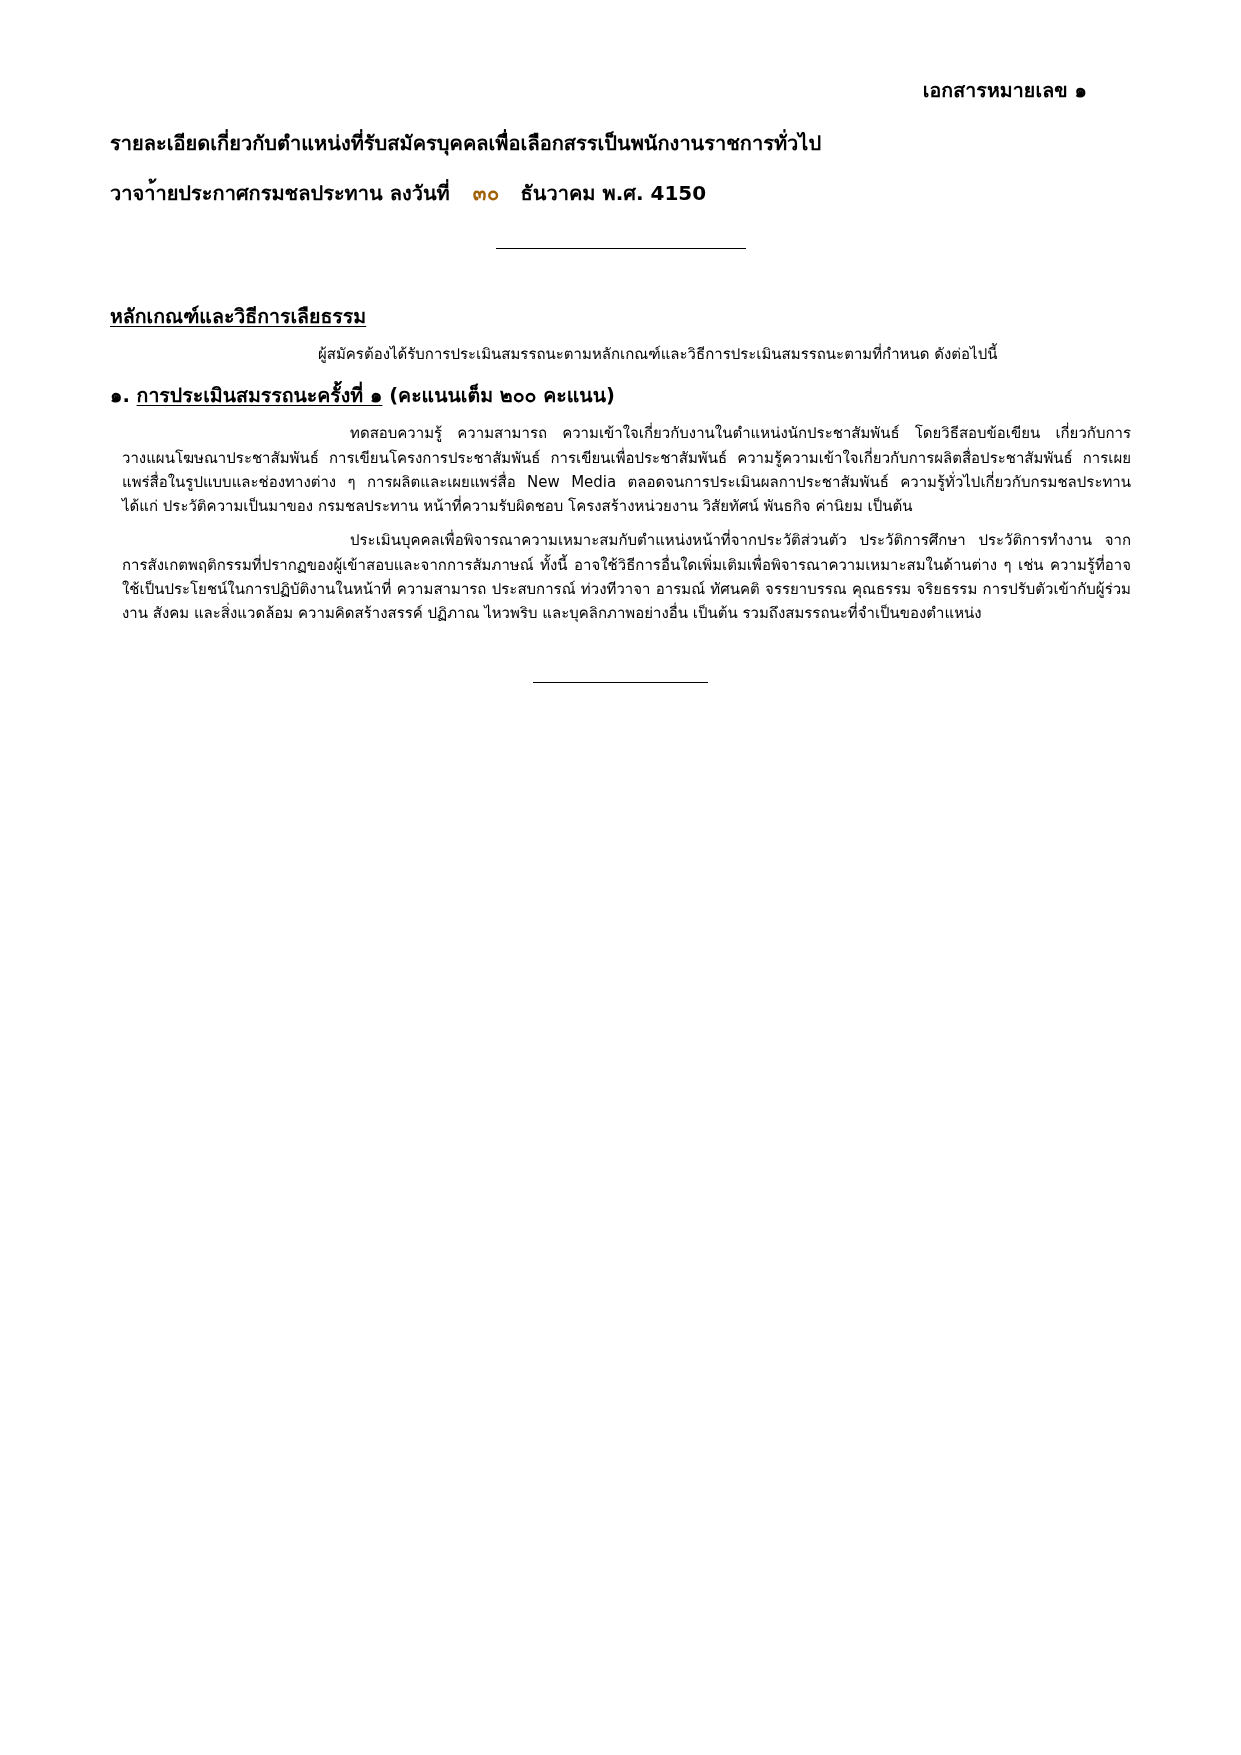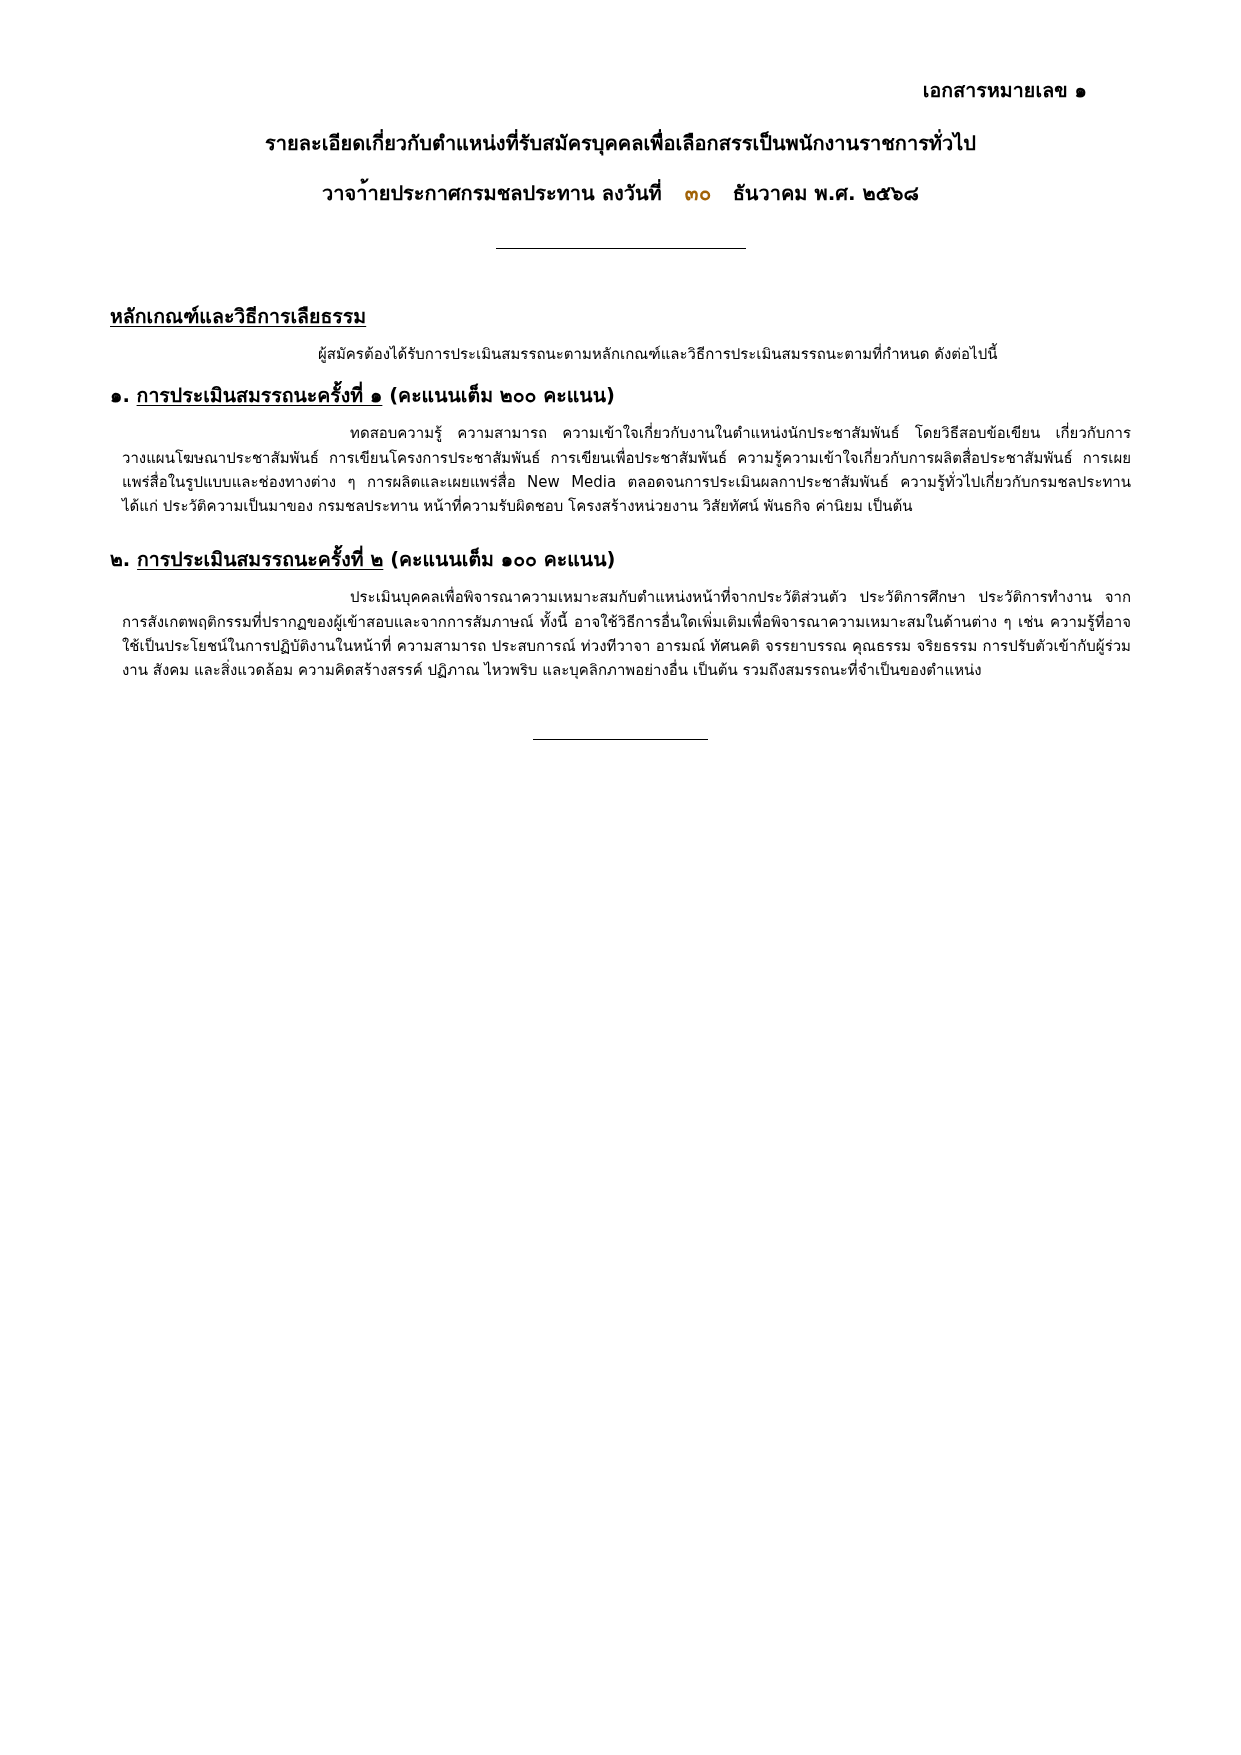--- a/index.html
+++ b/index.html
@@ -21,21 +21,21 @@
 
   .doc-number {
     text-align: right;
     font-size: 19.5px;
     font-weight: bold;
     letter-spacing: 0.1px;
     margin: 5px 44px 0 0;
   }
 
   .title-block {
-    text-align: center;
+    text-align: left;
     margin-top: 22px;
   }
   .title-line-1 {
     font-size: 20px;
     font-weight: bold;
     line-height: 1.5;
   }
   .title-line-2 {
     font-size: 20px;
     font-weight: bold;
@@ -102,21 +102,21 @@
 
 <div class="page">
 
   <div class="doc-number">เอกสารหมายเลข ๑</div>
 
   <div class="title-block">
     <div class="title-line-1">รายละเอียดเกี่ยวกับตำแหน่งที่รับสมัครบุคคลเพื่อเลือกสรรเป็นพนักงานราชการทั่วไป</div>
     <div class="title-line-2">
       <span>วาจา้ายประกาศกรมชลประทาน ลงวันที่</span>
       <span class="date-value">๓๐</span>
-      <span>ธันวาคม พ.ศ. ๒๕๖๘</span>
+      <span>ธันวาคม พ.ศ. 4150</span>
     </div>
   </div>
 
   <div class="rule-top"></div>
 
   <div class="section-heading">หลักเกณฑ์และวิธีการเลืยธรรม</div>
 
   <p class="body">
     <span class="indent-lead"></span><span>ผู้สมัครต้องได้รับการประเมินสมรรถนะตามหลักเกณฑ์และวิธีการประเมินสมรรถนะตามที่กำหนด  ดังต่อไปนี้</span>
   </p>
@@ -124,25 +124,20 @@
   <div class="item-heading">
     <span>๑.</span>
     <span class="underlined">การประเมินสมรรถนะครั้งที่  ๑</span>
     <span>(คะแนนเต็ม  ๒๐๐  คะแนน)</span>
   </div>
 
   <p class="body">
     <span class="indent-lead-wide"></span><span>ทดสอบความรู้ ความสามารถ ความเข้าใจเกี่ยวกับงานในตำแหน่งนักประชาสัมพันธ์ โดยวิธีสอบข้อเขียน เกี่ยวกับการวางแผนโฆษณาประชาสัมพันธ์ การเขียนโครงการประชาสัมพันธ์ การเขียนเพื่อประชาสัมพันธ์ ความรู้ความเข้าใจเกี่ยวกับการผลิตสื่อประชาสัมพันธ์ การเผยแพร่สื่อในรูปแบบและช่องทางต่าง ๆ การผลิตและเผยแพร่สื่อ New Media ตลอดจนการประเมินผลกาประชาสัมพันธ์ ความรู้ทั่วไปเกี่ยวกับกรมชลประทาน ได้แก่ ประวัติความเป็นมาของ กรมชลประทาน หน้าที่ความรับผิดชอบ โครงสร้างหน่วยงาน วิสัยทัศน์ พันธกิจ ค่านิยม เป็นต้น</span>
   </p>
 
-  <div class="item-heading" style="margin-top:26px;">
-    <span>๒.</span>
-    <span class="underlined">การประเมินสมรรถนะครั้งที่ ๒</span>
-    <span>(คะแนนเต็ม  ๑๐๐  คะแนน)</span>
-  </div>
 
   <p class="body">
     <span class="indent-lead-wide"></span><span>ประเมินบุคคลเพื่อพิจารณาความเหมาะสมกับตำแหน่งหน้าที่จากประวัติส่วนตัว ประวัติการศึกษา ประวัติการทำงาน จากการสังเกตพฤติกรรมที่ปรากฏของผู้เข้าสอบและจากการสัมภาษณ์ ทั้งนี้ อาจใช้วิธีการอื่นใดเพิ่มเติมเพื่อพิจารณาความเหมาะสมในด้านต่าง ๆ เช่น ความรู้ที่อาจใช้เป็นประโยชน์ในการปฏิบัติงานในหน้าที่ ความสามารถ ประสบการณ์ ท่วงทีวาจา อารมณ์ ทัศนคติ จรรยาบรรณ คุณธรรม จริยธรรม การปรับตัวเข้ากับผู้ร่วมงาน สังคม และสิ่งแวดล้อม ความคิดสร้างสรรค์ ปฏิภาณ ไหวพริบ และบุคลิกภาพอย่างอื่น เป็นต้น รวมถึงสมรรถนะที่จำเป็นของตำแหน่ง</span>
   </p>
 
   <div class="rule-bottom"></div>
 
 </div>
 
 </body></html>

